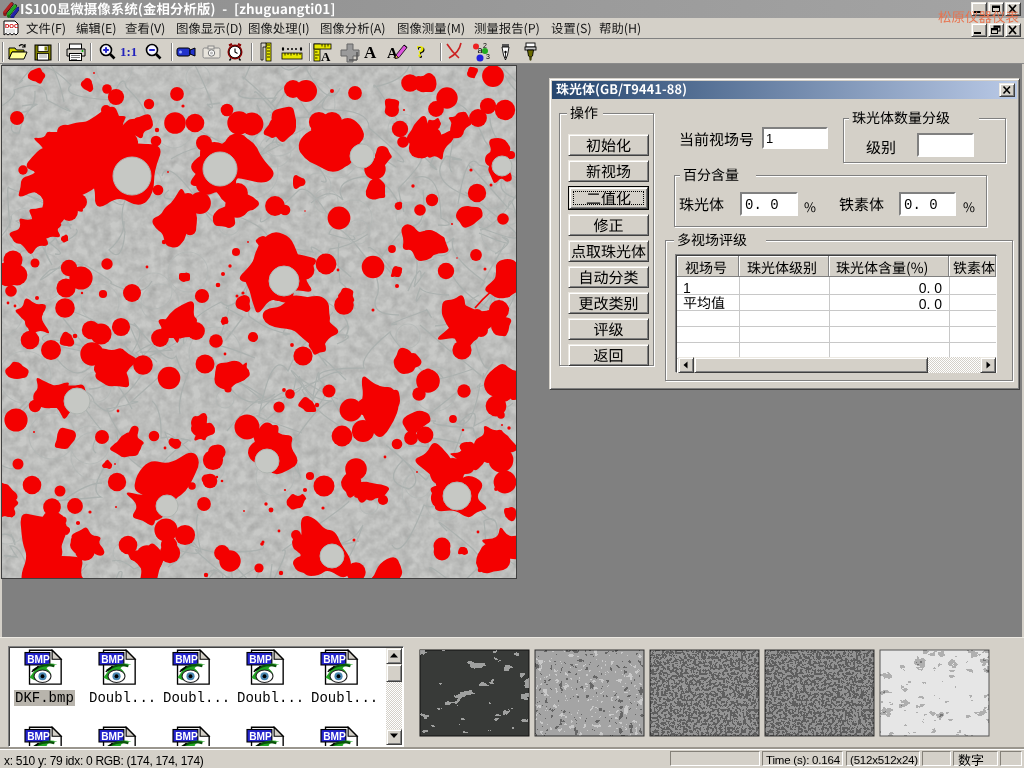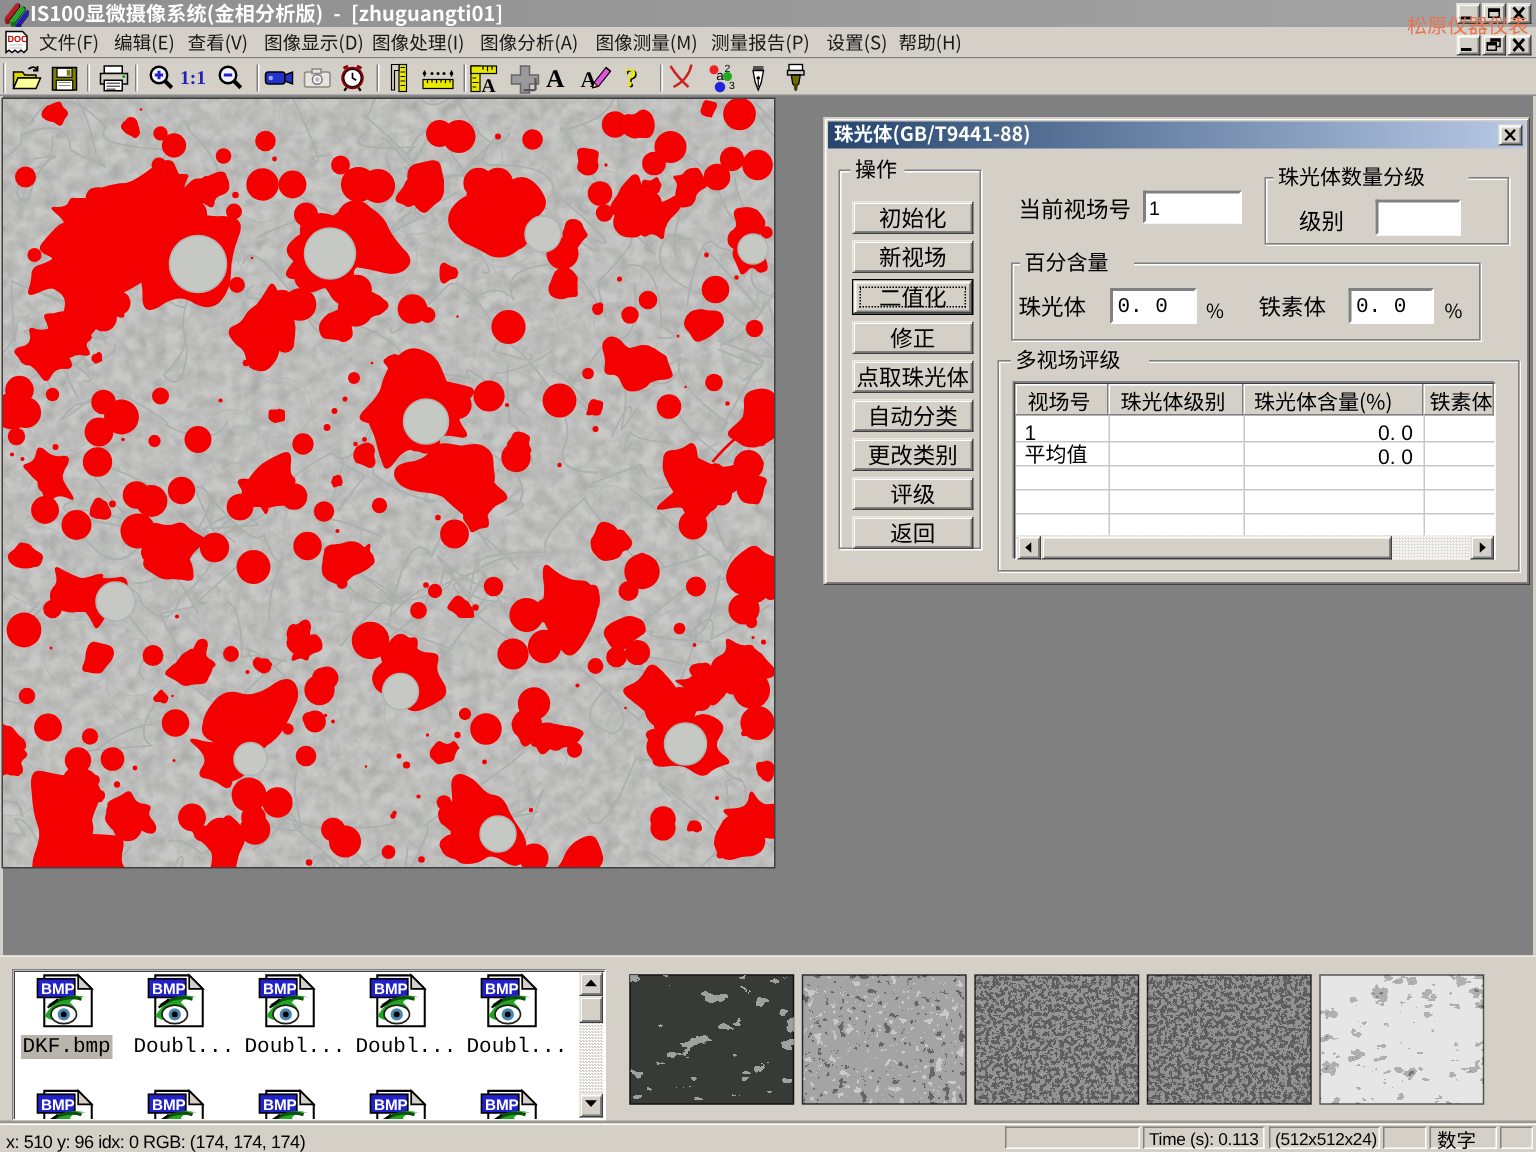--- a/index.html
+++ b/index.html
@@ -926,24 +926,24 @@
 <g transform="translate(345,0)">
       <rect x="1" y="1" width="109" height="86" fill="#b0b0b0" stroke="#333"></rect>
       <rect x="1" y="1" width="109" height="86" fill="#2f2f2f" filter="url(#t3f)" opacity="0.85"></rect>
     </g>
 <g transform="translate(460,0)">
       <rect x="1" y="1" width="109" height="86" fill="#e6e6e6" stroke="#555"></rect>
       <rect x="1" y="1" width="109" height="86" fill="#555" filter="url(#t5f)" opacity="0.8"></rect>
     </g>
 </svg>
 <div class="abs" style="left:0;top:749px;width:1024px;height:19px;background:#d4d0c8;border-top:1px solid #fff;box-shadow:0 -2px 0 #9a968e"></div>
-<div class="abs" style="left:4px;top:754px;font:12px 'Liberation Sans';letter-spacing:-0.3px;color:#000">x: 510 y: 96 idx: 0 RGB: (174, 174, 174)</div>
+<div class="abs" style="left:4px;top:754px;font:12px 'Liberation Sans';letter-spacing:-0.3px;color:#000">x: 510 y: 79 idx: 0 RGB: (174, 174, 174)</div>
 <div class="abs" style="left:670px;top:751px;width:90px;height:15px;border:1px solid #848078;border-right-color:#fff;border-bottom-color:#fff"></div>
 <div class="abs" style="left:762px;top:751px;width:81px;height:15px;border:1px solid #848078;border-right-color:#fff;border-bottom-color:#fff"></div>
-<div class="abs" style="left:766px;top:754px;font:11.5px 'Liberation Sans';letter-spacing:-0.2px;color:#000">Time (s): 0.113</div>
+<div class="abs" style="left:766px;top:754px;font:11.5px 'Liberation Sans';letter-spacing:-0.2px;color:#000">Time (s): 0.164</div>
 <div class="abs" style="left:846px;top:751px;width:74px;height:15px;border:1px solid #848078;border-right-color:#fff;border-bottom-color:#fff"></div>
 <div class="abs" style="left:850px;top:754px;font:11.5px 'Liberation Sans';letter-spacing:-0.2px;color:#000">(512x512x24)</div>
 <div class="abs" style="left:922px;top:751px;width:29px;height:15px;border:1px solid #848078;border-right-color:#fff;border-bottom-color:#fff"></div>
 <div class="abs" style="left:953px;top:751px;width:45px;height:15px;border:1px solid #848078;border-right-color:#fff;border-bottom-color:#fff"></div>
 <div class="abs" style="left:1000px;top:751px;width:22px;height:15px;border:1px solid #848078;border-right-color:#fff;border-bottom-color:#fff"></div>
 <svg width="1024" height="768" viewBox="0 0 1024 768" style="position:absolute;left:0;top:0;z-index:50;pointer-events:none">
     <defs>
       <path id="g0" d="M160 808C192 765 229 706 246 668L306 707C289 743 251 799 218 840ZM415 755V682H579C567 352 526 115 345 -23C362 -36 393 -66 404 -81C593 79 640 324 656 682H848C836 221 822 51 789 14C778 -1 766 -4 748 -4C724 -4 669 -3 608 2C621 -18 630 -50 631 -71C688 -74 744 -75 778 -72C812 -68 834 -58 856 -28C895 23 908 197 922 714C922 724 923 755 923 755ZM54 663V595H305C244 467 136 334 35 259C48 246 68 208 75 188C116 221 158 263 199 311V-79H276V322C315 274 360 215 381 184L427 244C414 259 380 297 346 335C375 361 410 395 443 428L391 470C373 442 339 402 310 372L276 407V409C326 480 370 558 400 636L357 666L343 663Z"></path>
       <path id="g1" d="M462 327V-80H531V-36H833V-78H905V327ZM531 31V259H833V31ZM429 407C458 419 501 423 873 452C886 426 897 402 905 381L969 414C938 491 868 608 800 695L740 666C774 622 808 569 838 517L519 497C585 587 651 703 705 819L627 841C577 714 495 580 468 544C443 508 423 484 404 480C413 460 425 423 429 407ZM202 565H316C304 437 281 329 247 241C213 268 178 295 144 319C163 390 184 477 202 565ZM65 292C115 258 168 216 217 174C171 84 112 20 40 -19C56 -33 76 -60 86 -78C162 -31 223 34 271 124C309 87 342 52 364 21L410 82C385 115 347 154 303 193C349 305 377 448 389 630L345 637L333 635H216C229 703 240 770 248 831L178 836C171 774 161 705 148 635H43V565H134C113 462 88 363 65 292Z"></path>
       <path id="g2" d="M867 695C797 588 701 489 596 406V822H516V346C452 301 386 262 322 230C341 216 365 190 377 173C423 197 470 224 516 254V81C516 -31 546 -62 646 -62C668 -62 801 -62 824 -62C930 -62 951 4 962 191C939 197 907 213 887 228C880 57 873 13 820 13C791 13 678 13 654 13C606 13 596 24 596 79V309C725 403 847 518 939 647ZM313 840C252 687 150 538 42 442C58 425 83 386 92 369C131 407 170 452 207 502V-80H286V619C324 682 359 750 387 817Z"></path>

